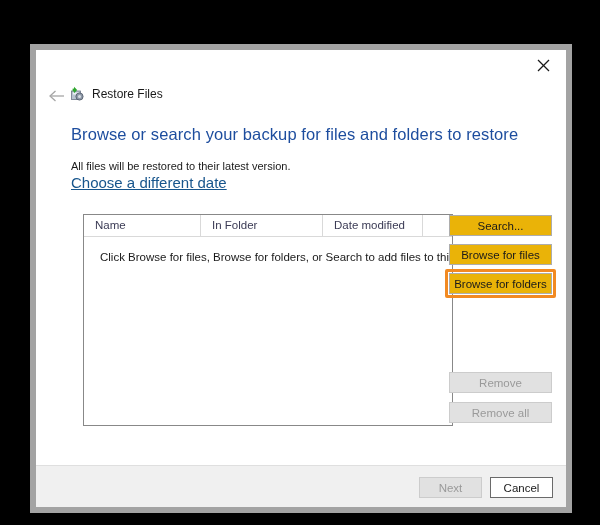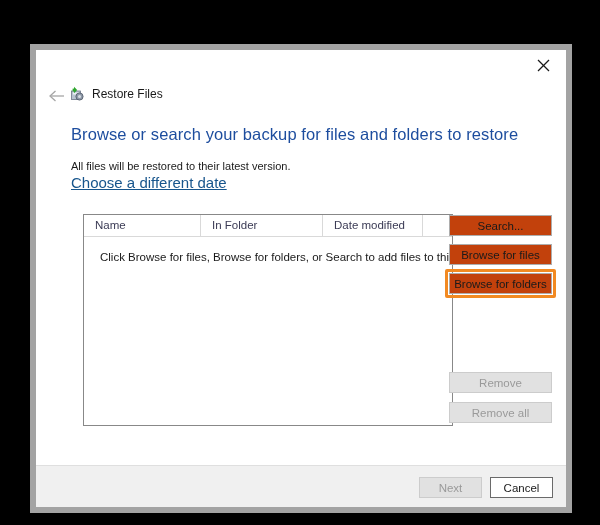--- a/index.html
+++ b/index.html
@@ -156,21 +156,21 @@
     color: #1a1a1a;
     padding: 14px 0 0 16px;
     white-space: nowrap;
   }
 
   
   .btn {
     font-family: "Liberation Sans", sans-serif;
     font-size: 11.5px;
     color: #1a1a1a;
-    background: #c2410c;
+    background: #eab308;
     border: 1px solid #adadad;
     display: flex;
     align-items: center;
     justify-content: center;
     cursor: default;
     white-space: nowrap;
     padding: 0;
   }
   .btn.disabled { color: #9a9a9a; background: #e1e1e1; border-color: #cccccc; }
   .btn.default { background: #ffffff; border: 1px solid #6a6a6a; }

